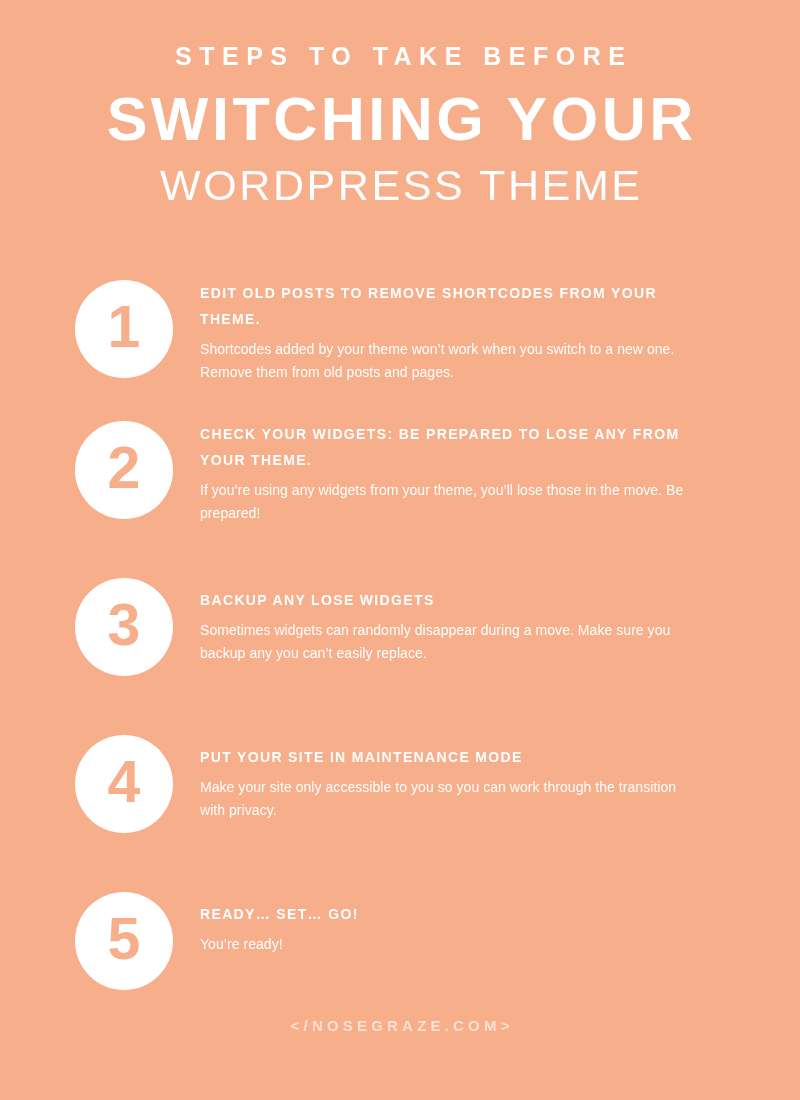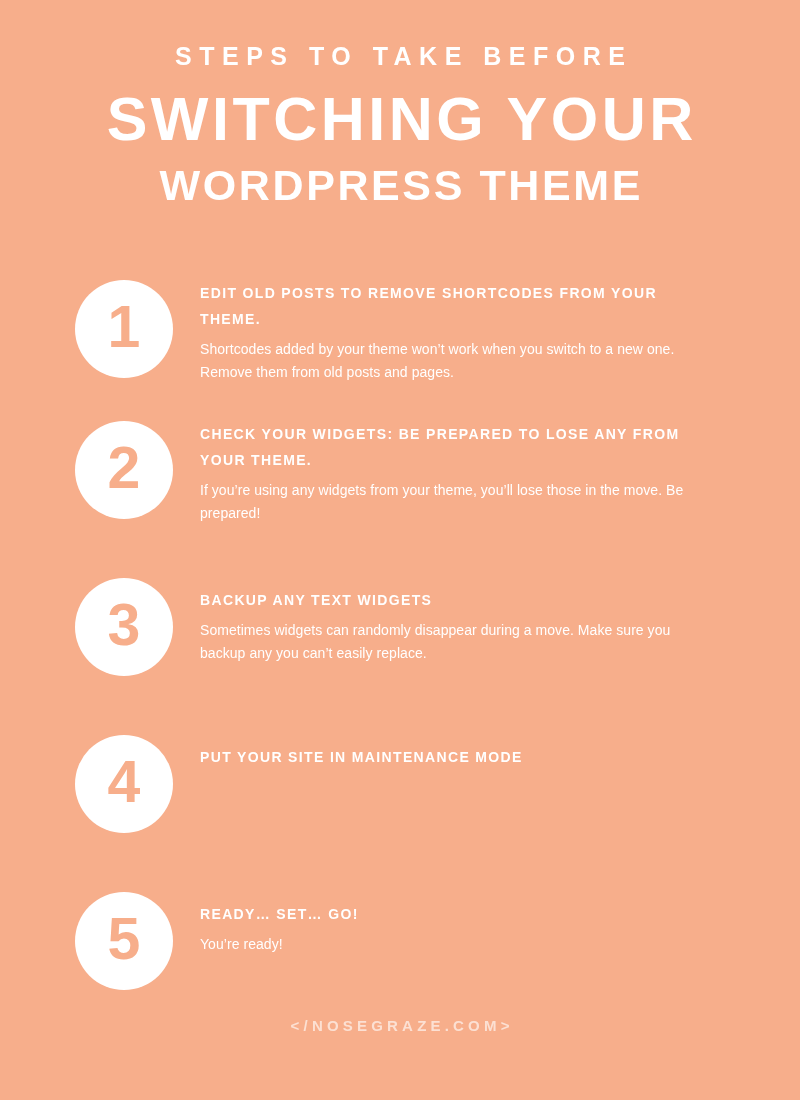--- a/index.html
+++ b/index.html
@@ -42,21 +42,21 @@
     font-weight: bold;
     letter-spacing: 3.5px;
     line-height: 1.02;
     margin-top: 19px;
     text-indent: 3.5px;
     white-space: nowrap;
   }
   .title-sub {
     color: #ffffff;
     font-size: 43px;
-    font-weight: bold;
+    font-weight: normal;
     letter-spacing: 2.6px;
     line-height: 1.04;
     margin-top: 13px;
     text-indent: 2.6px;
     white-space: nowrap;
   }
 
   
   .steps {
     position: absolute;
@@ -178,31 +178,32 @@
         <div class="step-title">CHECK YOUR WIDGETS: BE PREPARED TO LOSE ANY FROM YOUR THEME.</div>
         <div class="step-desc">If you’re using any widgets from your theme, you’ll lose those in the move. Be prepared!</div>
       </div>
     </div>
 
     <div class="step step-3">
       <div class="step-badge">
         <span class="step-number">3</span>
       </div>
       <div class="step-body">
-        <div class="step-title">BACKUP ANY TEXT WIDGETS</div>
+        <div class="step-title">BACKUP ANY LOSE WIDGETS</div>
         <div class="step-desc">Sometimes widgets can randomly disappear during a move. Make sure you backup any you can’t easily replace.</div>
       </div>
     </div>
 
     <div class="step step-4">
       <div class="step-badge">
         <span class="step-number">4</span>
       </div>
       <div class="step-body">
         <div class="step-title">PUT YOUR SITE IN MAINTENANCE MODE</div>
+        <div class="step-desc">Make your site only accessible to you so you can work through the transition with privacy.</div>
       </div>
     </div>
 
     <div class="step step-5">
       <div class="step-badge">
         <span class="step-number">5</span>
       </div>
       <div class="step-body">
         <div class="step-title">READY… SET… GO!</div>
         <div class="step-desc">You’re ready!</div>

